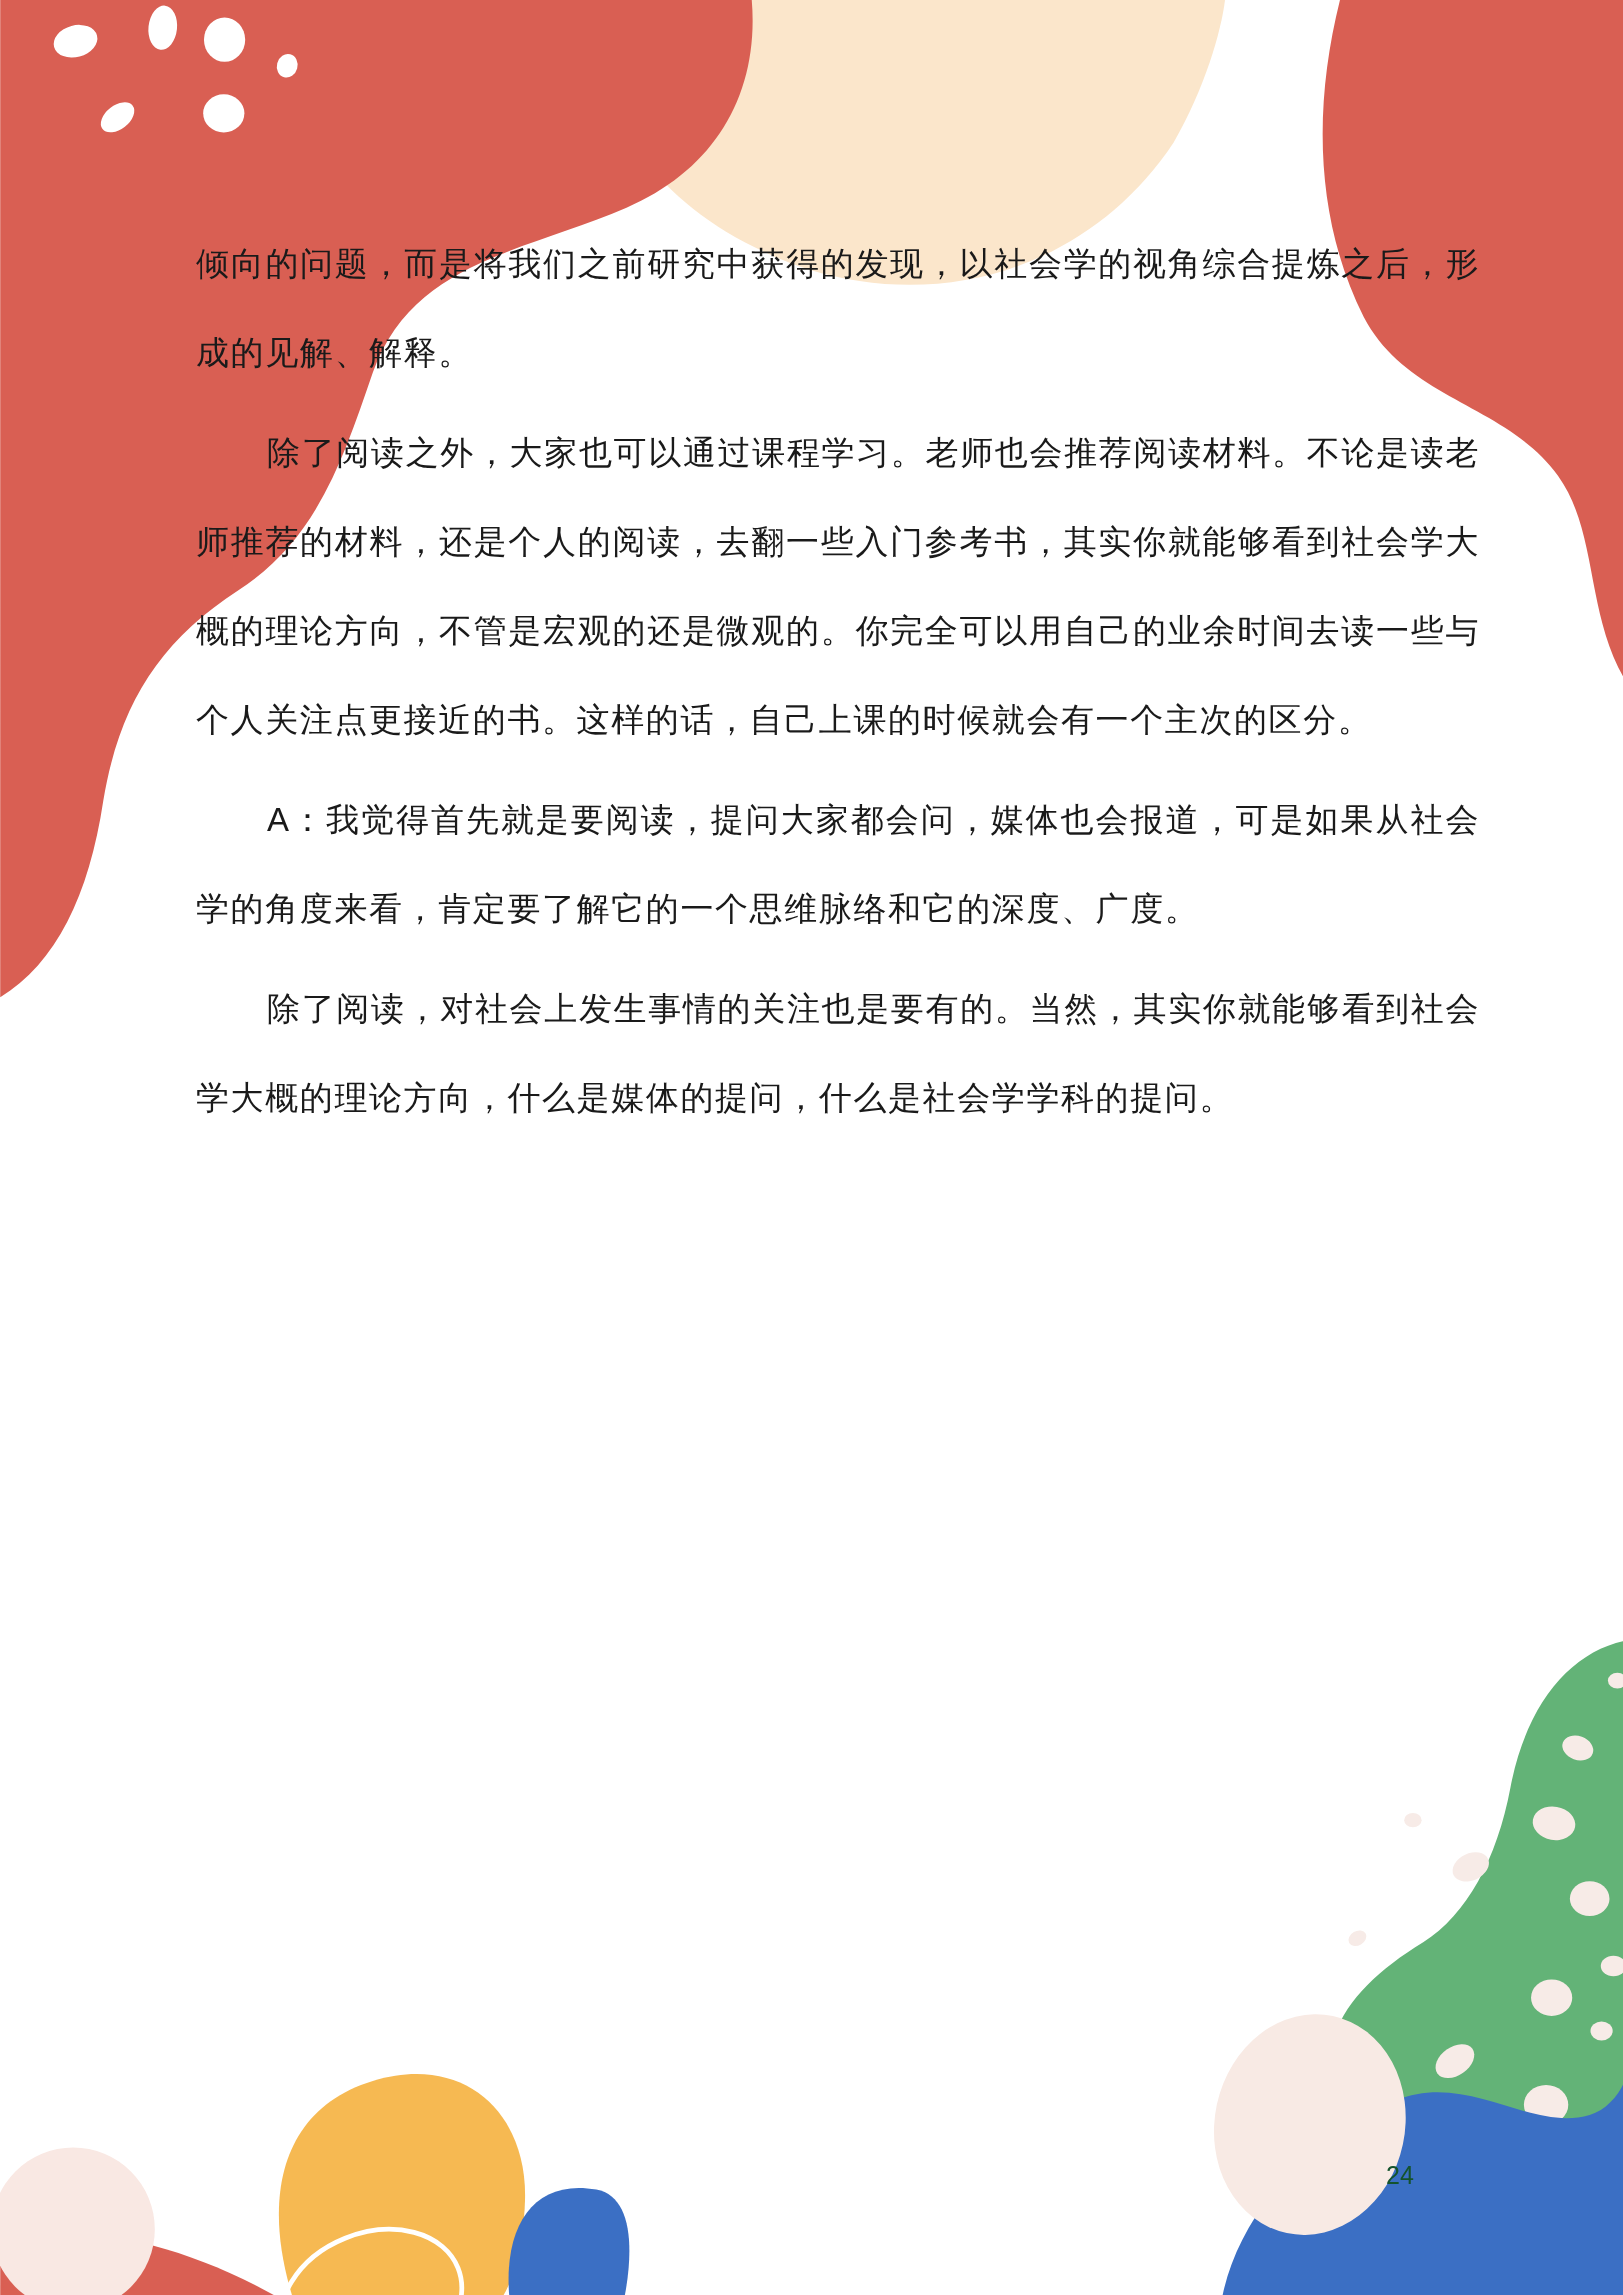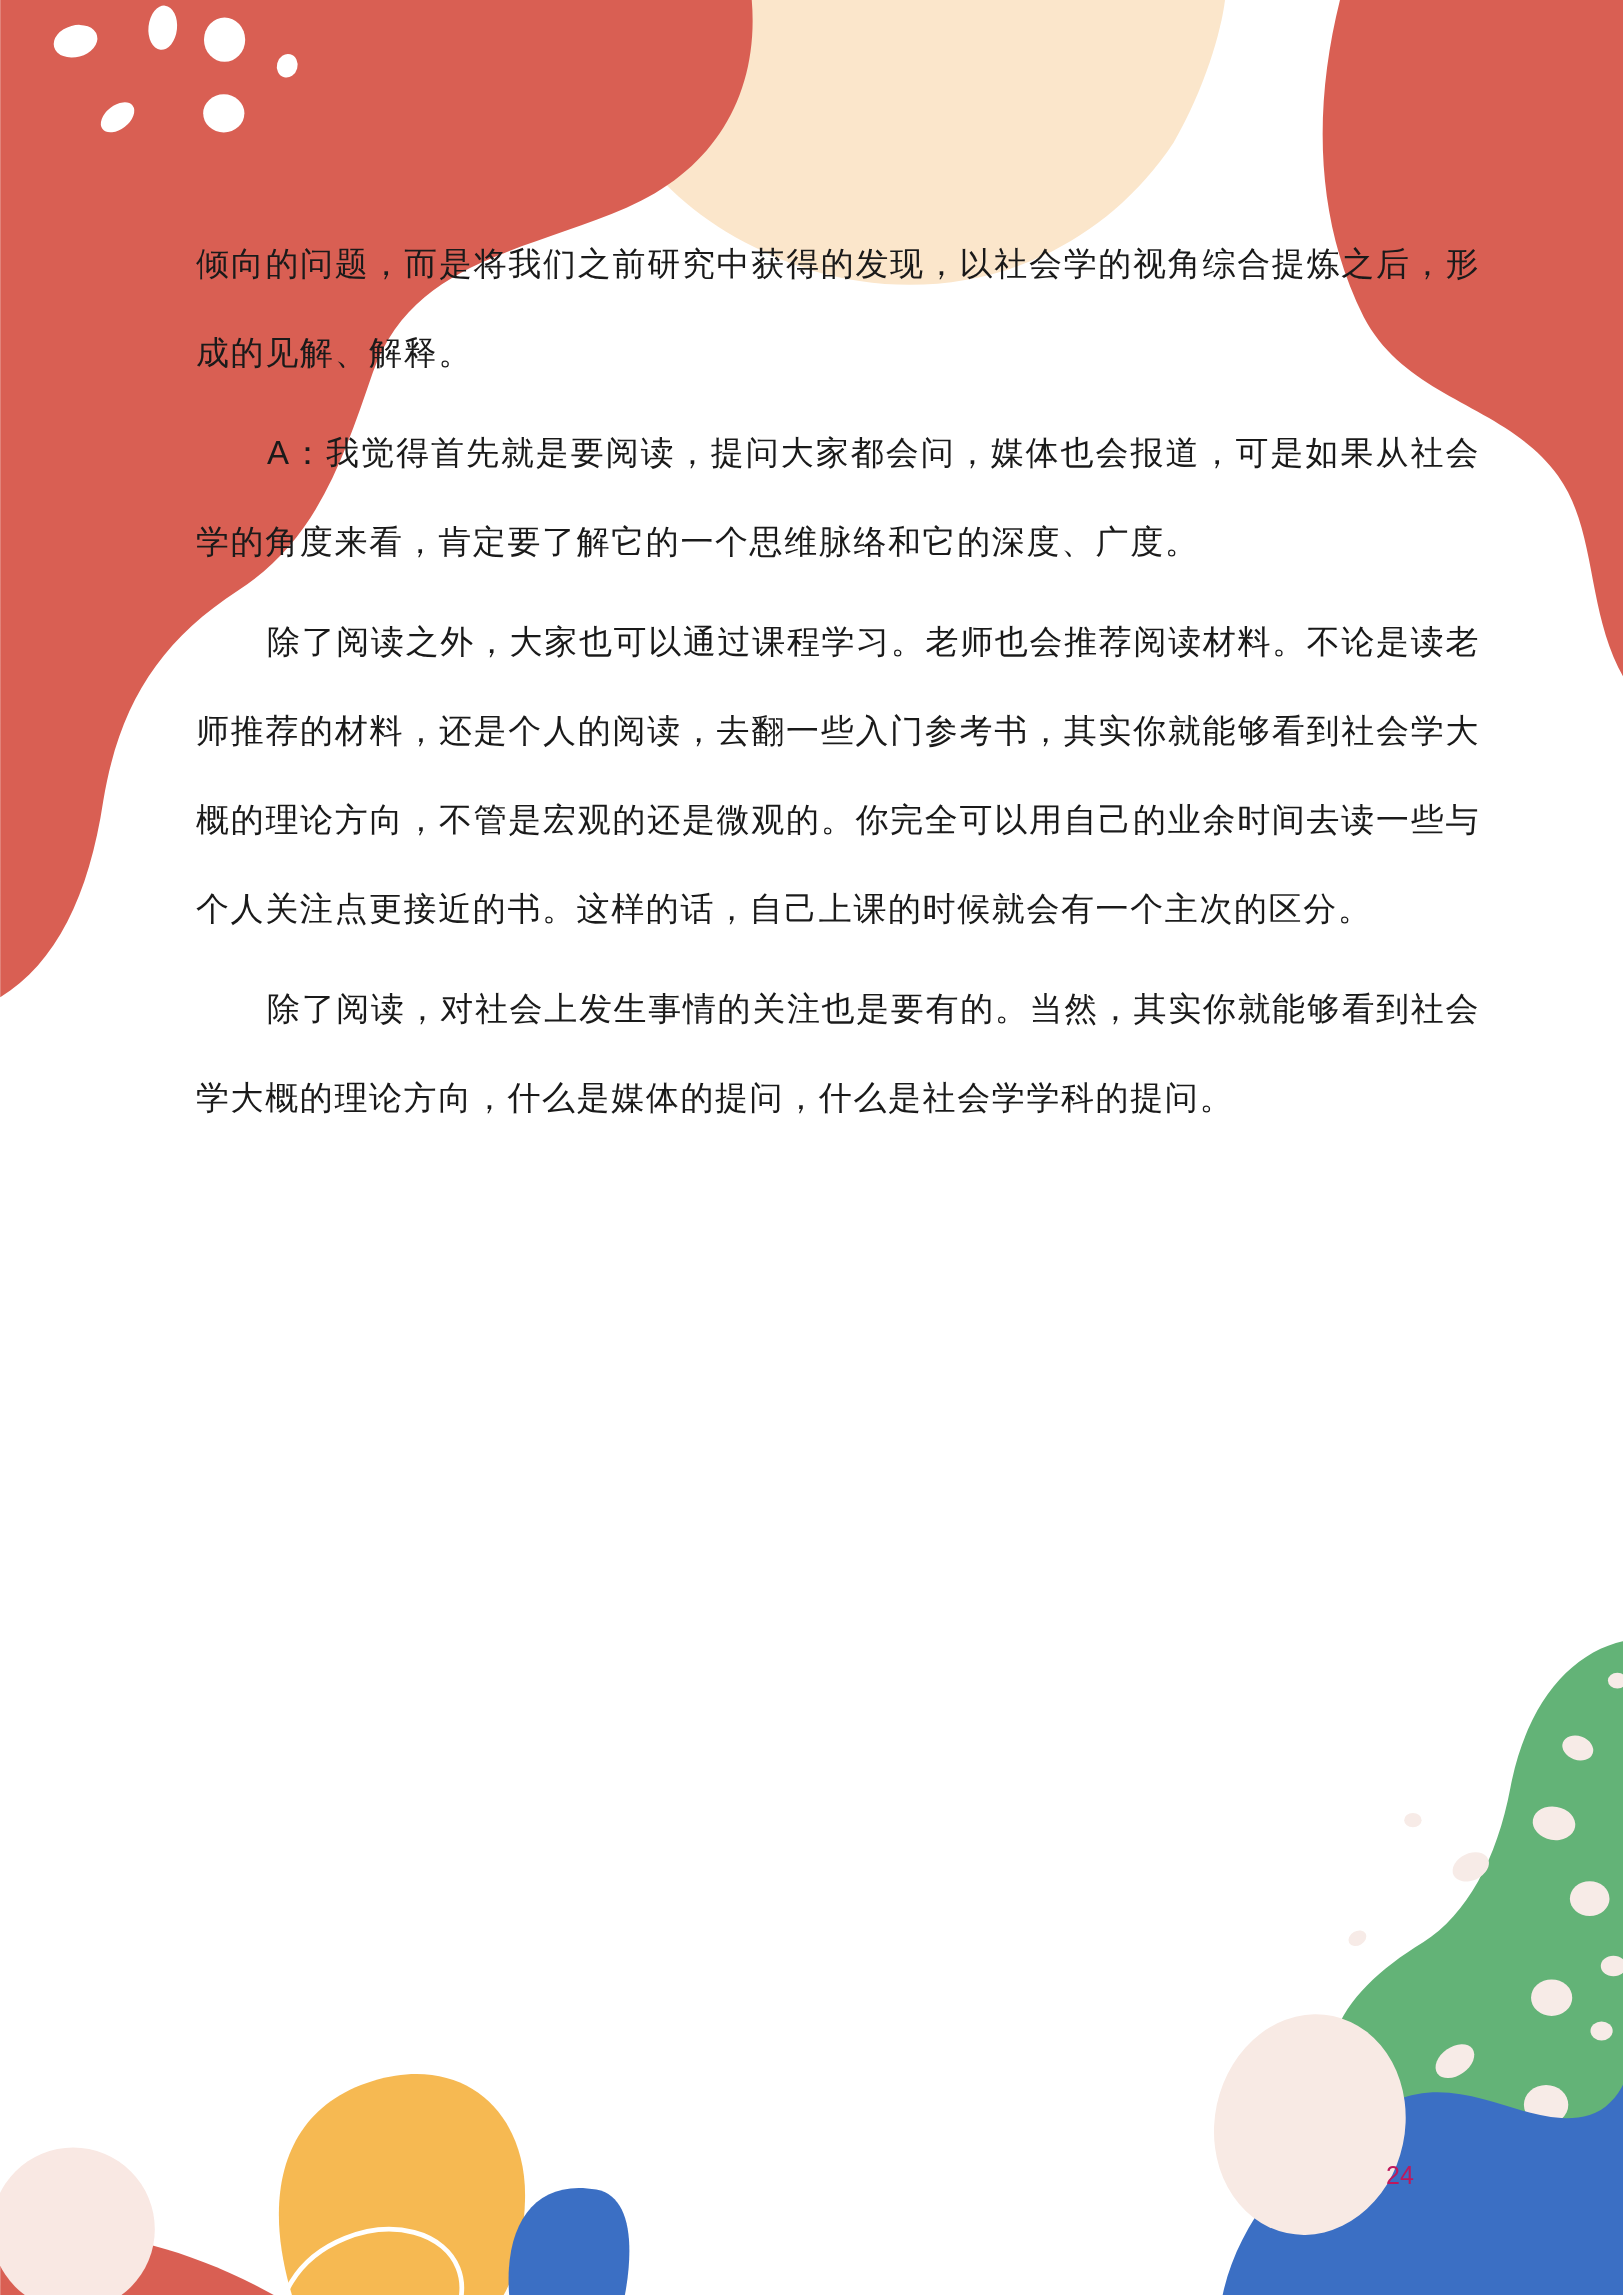--- a/index.html
+++ b/index.html
@@ -23,21 +23,21 @@
     color:#1a1a1a;
     text-align:justify;
     text-justify:inter-character;
   }
   .doc-body p{margin:11px;padding:0;}
   .doc-body p.indent{text-indent:71px;}
   .page-number{
     position:absolute;
     left:1386px;top:2161px;
     font-size:25px;
-    color:#be185d;
+    color:#14532d;
   }
 </style>
 </head>
 <body>
 
 <svg class="decor" viewBox="0 0 2048 2895" aria-hidden="true">
 
   <path fill="#fbe6cb" d="M755,0 C740,150 840,280 1020,340 C1200,395 1380,330 1480,180 C1520,110 1540,40 1545,0 Z"></path>
 
   <circle fill="#3c72c5" cx="1995" cy="-20" r="185"></circle>
@@ -80,19 +80,19 @@
     <ellipse cx="1950" cy="2655" rx="28" ry="25"></ellipse>
   </g>
 
   <path fill="#3b6fc4" d="M1542,2895 C1562,2800 1640,2700 1760,2650 C1850,2612 1930,2690 2005,2668 C2025,2662 2040,2645 2048,2628 L2048,2895 Z"></path>
 
   <ellipse fill="#f8eae4" cx="1652" cy="2680" rx="120" ry="140" transform="rotate(12 1652 2680)"></ellipse>
 </svg>
 
 <main class="doc-body">
     <p class="">倾向的问题，而是将我们之前研究中获得的发现，以社会学的视角综合提炼之后，形成的见解、解释。</p>
+    <p class="indent">除了阅读之外，大家也可以通过课程学习。老师也会推荐阅读材料。不论是读老师推荐的材料，还是个人的阅读，去翻一些入门参考书，其实你就能够看到社会学大概的理论方向，不管是宏观的还是微观的。你完全可以用自己的业余时间去读一些与个人关注点更接近的书。这样的话，自己上课的时候就会有一个主次的区分。</p>
     <p class="indent">A：我觉得首先就是要阅读，提问大家都会问，媒体也会报道，可是如果从社会学的角度来看，肯定要了解它的一个思维脉络和它的深度、广度。</p>
-    <p class="indent">除了阅读之外，大家也可以通过课程学习。老师也会推荐阅读材料。不论是读老师推荐的材料，还是个人的阅读，去翻一些入门参考书，其实你就能够看到社会学大概的理论方向，不管是宏观的还是微观的。你完全可以用自己的业余时间去读一些与个人关注点更接近的书。这样的话，自己上课的时候就会有一个主次的区分。</p>
     <p class="indent">除了阅读，对社会上发生事情的关注也是要有的。当然，其实你就能够看到社会学大概的理论方向，什么是媒体的提问，什么是社会学学科的提问。</p>
   </main>
 
 <div class="page-number">24</div>
 
 
 </body></html>

